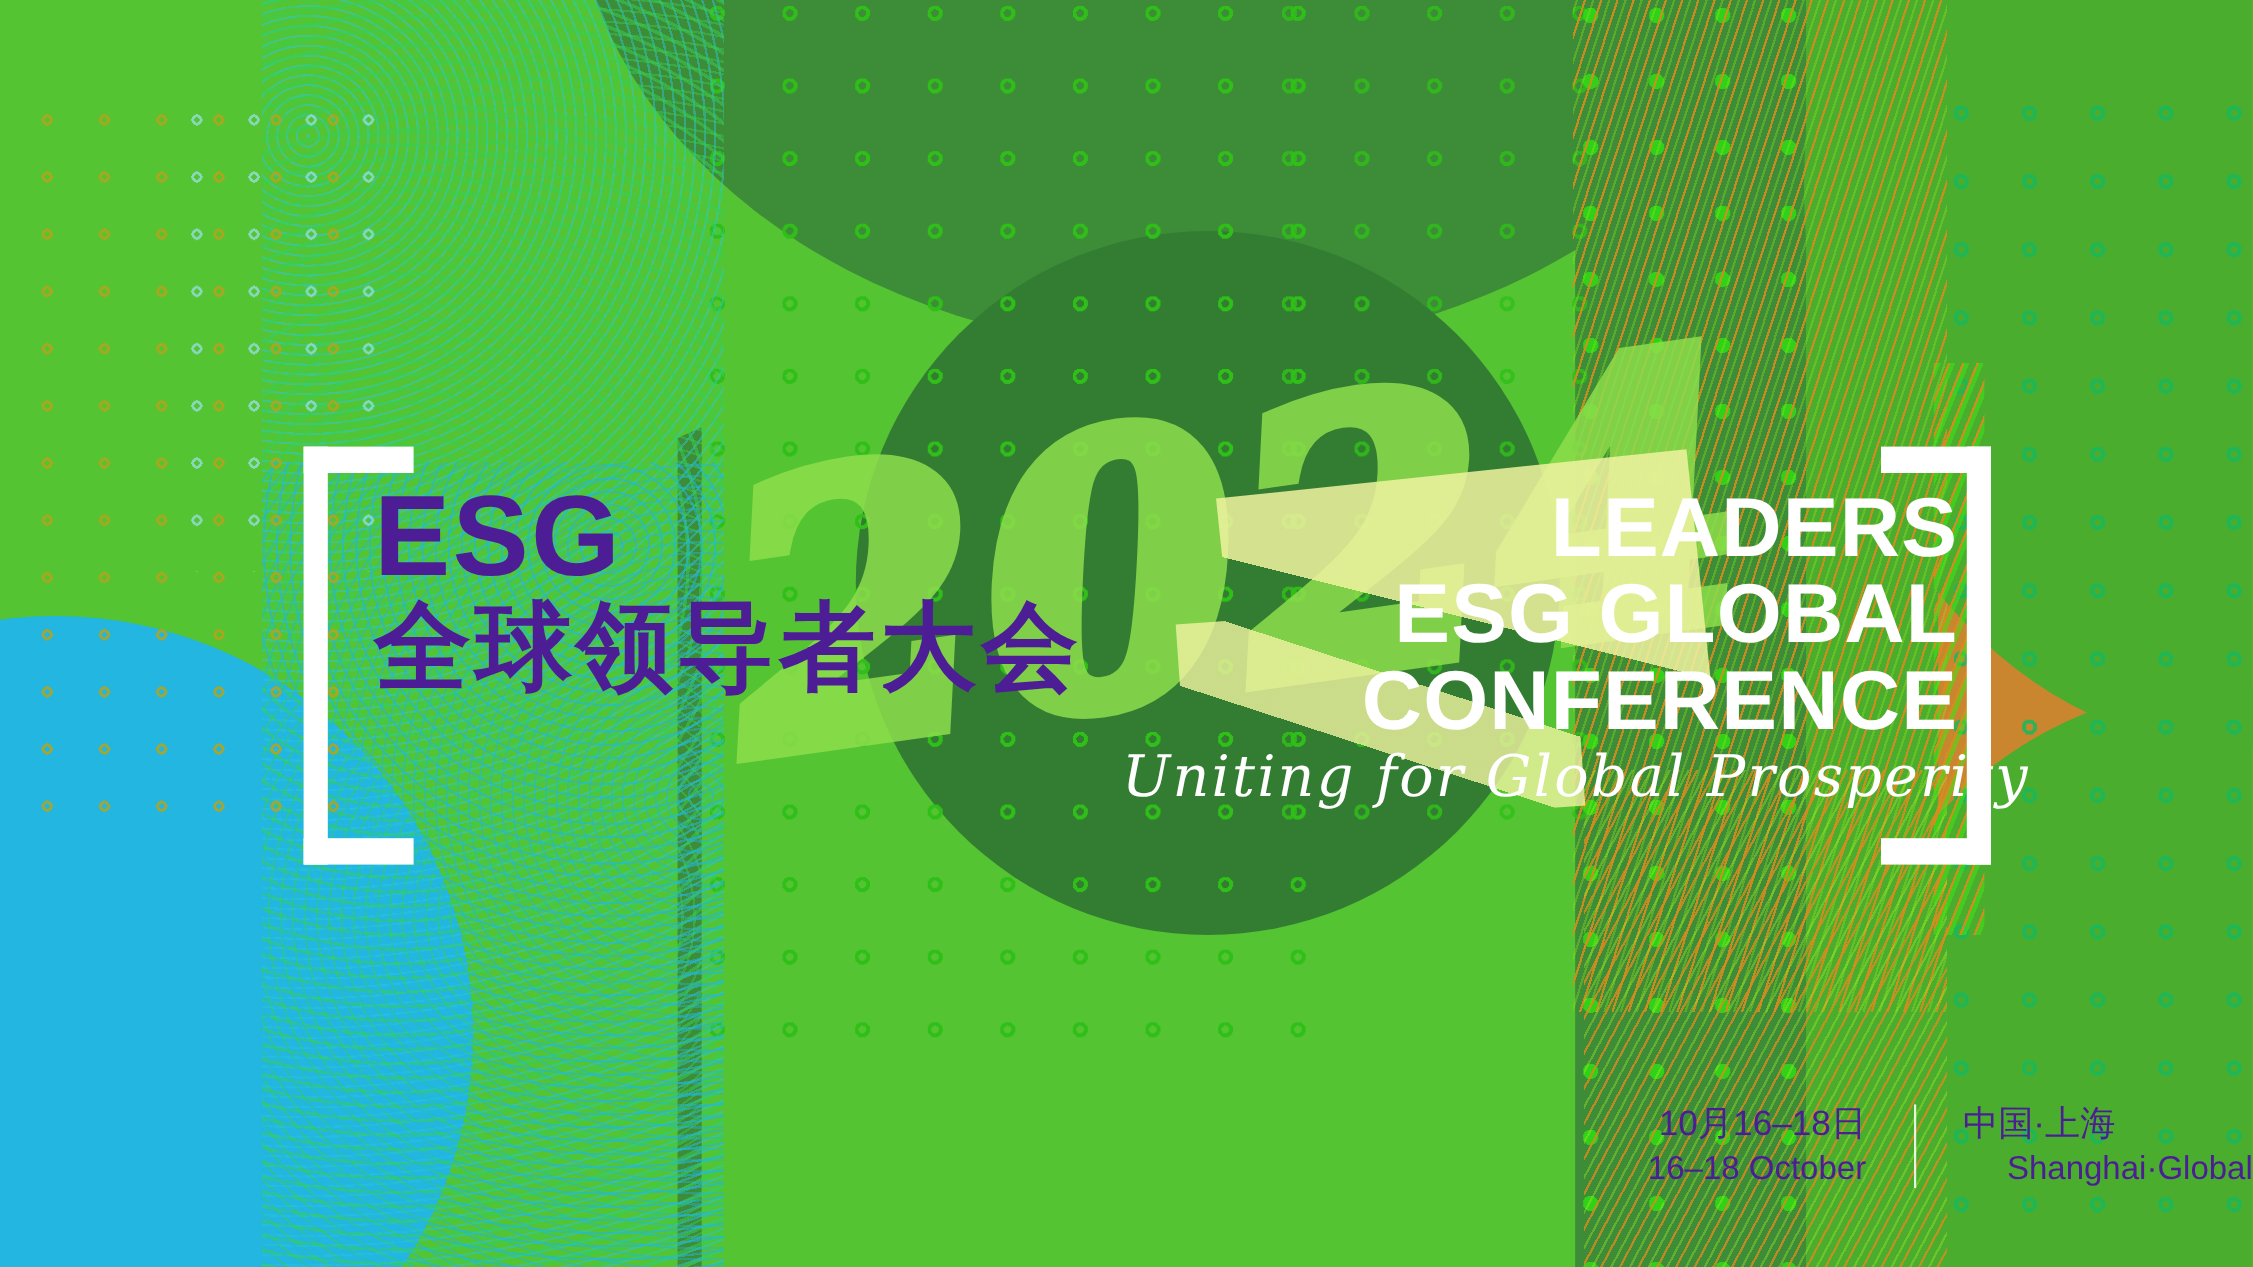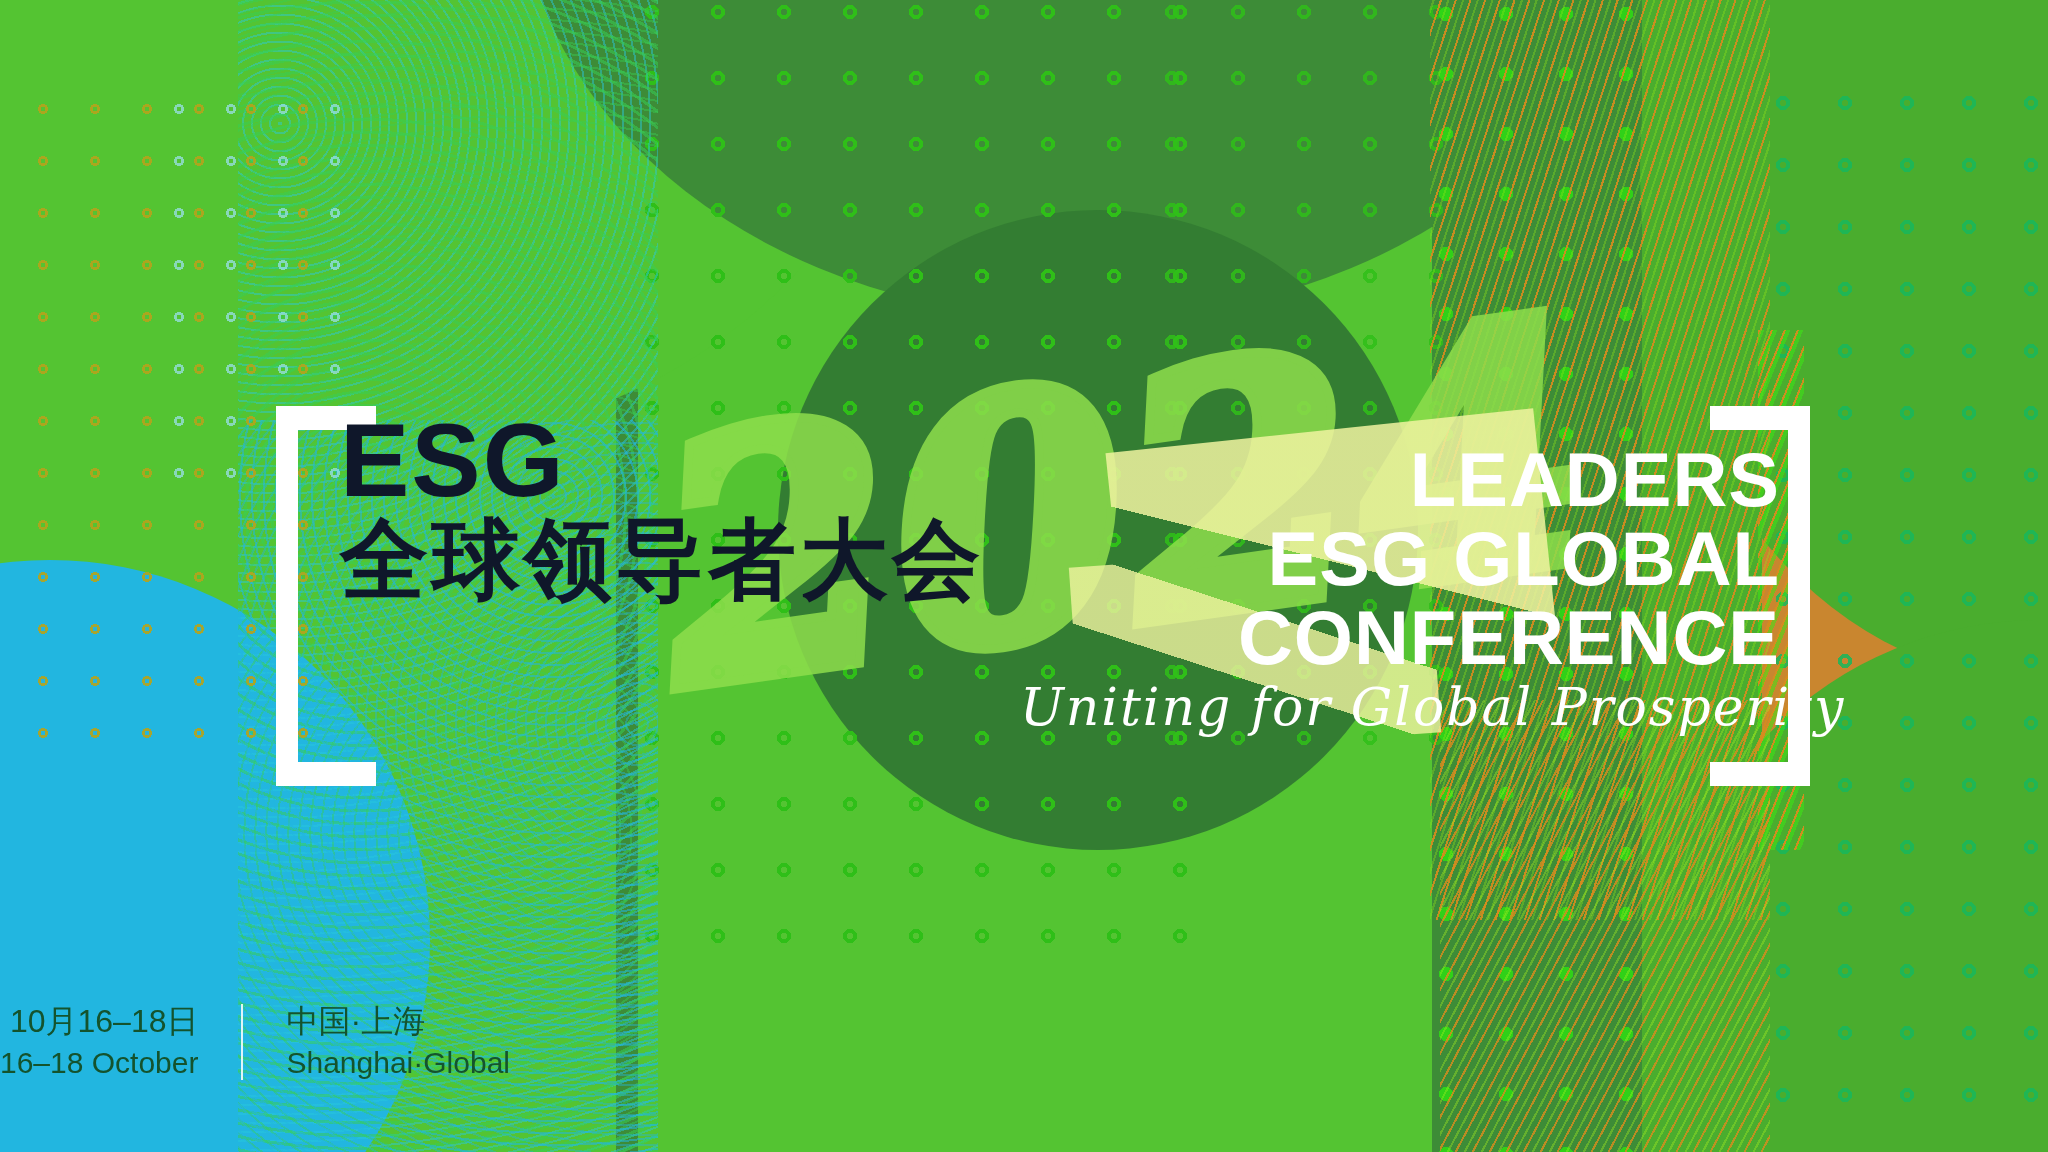--- a/index.html
+++ b/index.html
@@ -171,22 +171,22 @@
   .bk-right { left:1710px; top:406px; width:100px; height:380px; }
   .bk-left .v  { left:0; top:0; width:22px; height:380px; }
   .bk-left .t  { left:0; top:0; width:100px; height:24px; }
   .bk-left .b  { left:0; bottom:0; width:100px; height:24px; }
   .bk-right .v { right:0; top:0; width:22px; height:380px; }
   .bk-right .t { right:0; top:0; width:100px; height:24px; }
   .bk-right .b { right:0; bottom:0; width:100px; height:24px; }
 
   
   .left-block {
-    position:absolute; left:340px; top:408px; width:720px;
-    color:#0f172a;
+    position:absolute; left:340px; top:436px; width:720px;
+    color:#4c1d95;
   }
   .esg-cn {
     font-size:104px; font-weight:700; line-height:1;
     letter-spacing:2px;
   }
   .title-cn {
     margin-top:2px;
     font-size:88px; font-weight:700; line-height:1.05;
     letter-spacing:4px;
     white-space:nowrap;
@@ -225,28 +225,28 @@
     position:absolute; left:1075px; top:555px;
     width:360px; height:190px;
     background:linear-gradient(22deg, rgba(240,243,160,0) 0 40%, rgba(240,243,160,.8) 40% 62%, rgba(240,243,160,0) 62%);
     transform:rotate(-4deg);
     pointer-events:none;
   }
 
   
   .footer {
     position:absolute; left:0; right:0; top:1000px;
-    display:flex; justify-content:flex-start; align-items:stretch;
+    display:flex; justify-content:flex-end; align-items:stretch;
     gap:13px;
-    color:#14532d;
+    color:#4c1d95;
   }
   .foot-col { display:flex; flex-direction:column; }
   .foot-col.right-col { text-align:left; }
   .foot-cn { font-size:32px; font-weight:400; line-height:1.35; white-space:nowrap; }
-  .foot-en { font-size:30px; font-weight:400; line-height:1.35; white-space:nowrap; }
+  .foot-en { font-size:30px; font-weight:400; line-height:1.35; white-space:nowrap;margin-left:40px; }
   .foot-date { text-align:right; }
   .divider {
     width:2px; background:rgba(255,255,255,.85);
     margin:4px 30px 4px 30px;
   }
 </style>
 </head>
 <body>
 
 <div id="poster">

